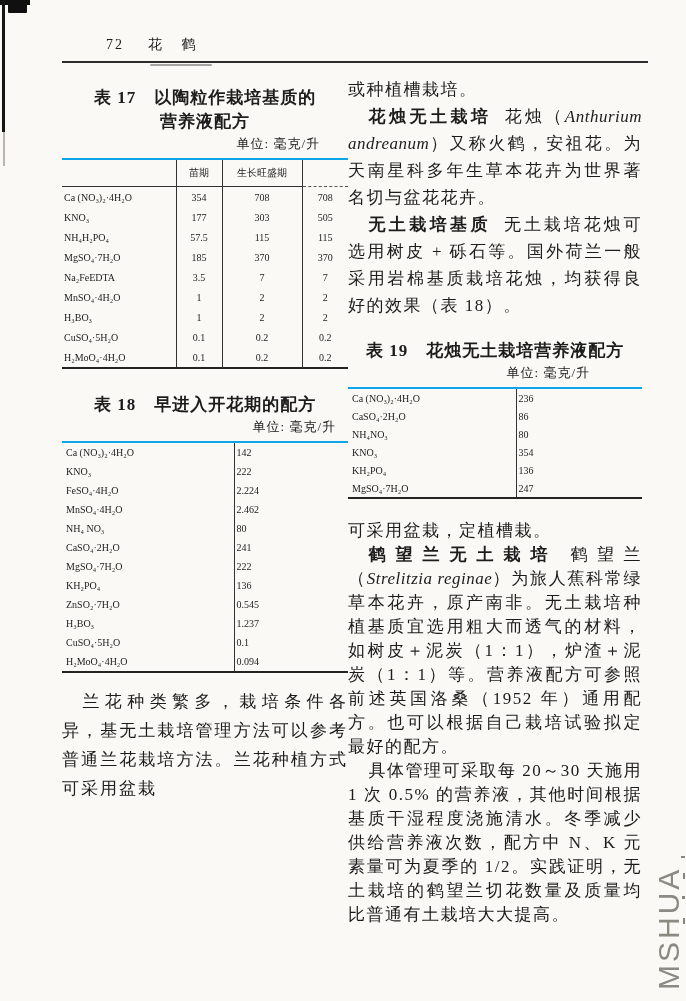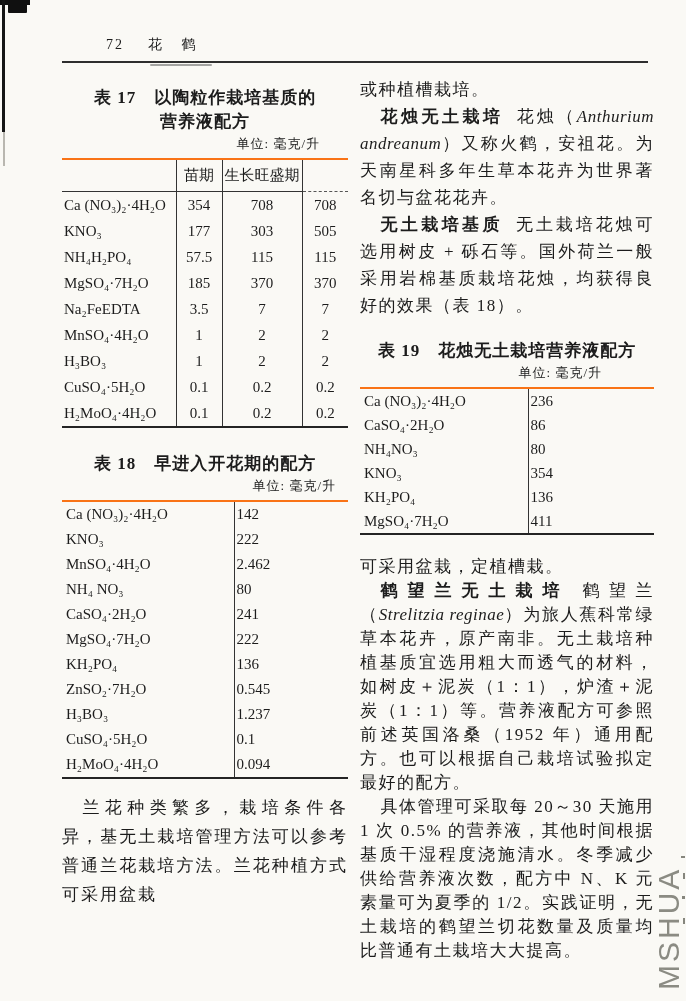--- a/index.html
+++ b/index.html
@@ -12,32 +12,32 @@
   }
   
   .header { position:absolute; top:36px; left:94px; font-size:14px; letter-spacing:2px;margin-left:12px; }
   .page-num { margin-right:24px; }
   .book-title { letter-spacing:8px; }
   .hrule { position:absolute; top:61px; left:62px; width:586px; height:2px; background:#2e2e2e; }
   .smudge { position:absolute; top:64px; left:150px; width:62px; height:2px; background:#6a6a6a; opacity:.6; border-radius:2px; }
 
   
   .col-left  { position:absolute; left:62px;  top:78px; width:286px; }
-  .col-right { position:absolute; left:360px; top:76px; width:294px; }
+  .col-right { position:absolute; left:348px; top:76px; width:294px; }
 
   
   .tbl-title { text-align:center; font-weight:bold; font-size:17px; line-height:24px; letter-spacing:1px; }
   .tbl-title.mt { margin-top:8px;text-align:center; }
   .unit { text-align:right; font-size:13px; line-height:20px; letter-spacing:1px; }
   .unit.u17 { padding-right:28px; }
   .unit.u18 { padding-right:12px; }
   .unit.u19 { padding-right:52px; }
   table { border-collapse:collapse; width:100%; table-layout:fixed;
-          border-top:2px solid #f97316; border-bottom:2px solid #242424;
-          font-size:15px; }
+          border-top:2px solid #0ea5e9; border-bottom:2px solid #242424;
+          font-size:10px; }
   td, th { padding:4px 2px; font-weight:normal; overflow:hidden; white-space:nowrap; }
   .t17 { margin-top:4px; }
   .t17 thead th { border-bottom:1px solid #333; padding:6px 2px; text-align:center; }
   .t17 thead th:last-child { border-bottom:1px dashed #555; }
   .t17 th + th, .t17 td + td { border-left:1px solid #333; }
   .t17 td:first-child { text-align:left; padding-left:2px; }
   .t17 td { text-align:center; padding-top:4.5px; padding-bottom:4.5px; }
   .t2col { margin-top:4px; }
   .t2col td:first-child { text-align:left; padding-left:4px; }
   .t2col td:last-child { text-align:left; border-left:1px solid #333;margin-left:44px; }
@@ -185,20 +185,24 @@
 
       <tr>
           <td>Ca (NO₃)₂·4H₂O</td>
           <td>142</td>
         </tr>
           <tr>
           <td>KNO₃</td>
           <td>222</td>
         </tr>
           <tr>
+          <td>FeSO₄·4H₂O</td>
+          <td>2.224</td>
+        </tr>
+          <tr>
           <td>MnSO₄·4H₂O</td>
           <td>2.462</td>
         </tr>
           <tr>
           <td>NH₄ NO₃</td>
           <td>80</td>
         </tr>
           <tr>
           <td>CaSO₄·2H₂O</td>
           <td>241</td>
@@ -266,21 +270,21 @@
           <tr>
           <td>KNO₃</td>
           <td>354</td>
         </tr>
           <tr>
           <td>KH₂PO₄</td>
           <td>136</td>
         </tr>
           <tr>
           <td>MgSO₄·7H₂O</td>
-          <td>411</td>
+          <td>247</td>
         </tr>
         </tbody>
     </table>
 
     <p class="para tight mt8">可采用盆栽，定植槽栽。</p>
 
     <p class="para tight ind"><span class="lead">鹤望兰无土栽培</span><span>鹤望兰（</span><span class="latin">Strelitzia reginae</span><span>）为旅人蕉科常绿草本花卉，原产南非。无土栽培种植基质宜选用粗大而透气的材料，如树皮＋泥炭（1：1），炉渣＋泥炭（1：1）等。营养液配方可参照前述英国洛桑（1952 年）通用配方。也可以根据自己栽培试验拟定最好的配方。</span></p>
 
     <p class="para tight ind">具体管理可采取每 20～30 天施用 1 次 0.5% 的营养液，其他时间根据基质干湿程度浇施清水。冬季减少供给营养液次数，配方中 N、K 元素量可为夏季的 1/2。实践证明，无土栽培的鹤望兰切花数量及质量均比普通有土栽培大大提高。</p>
   </div>

